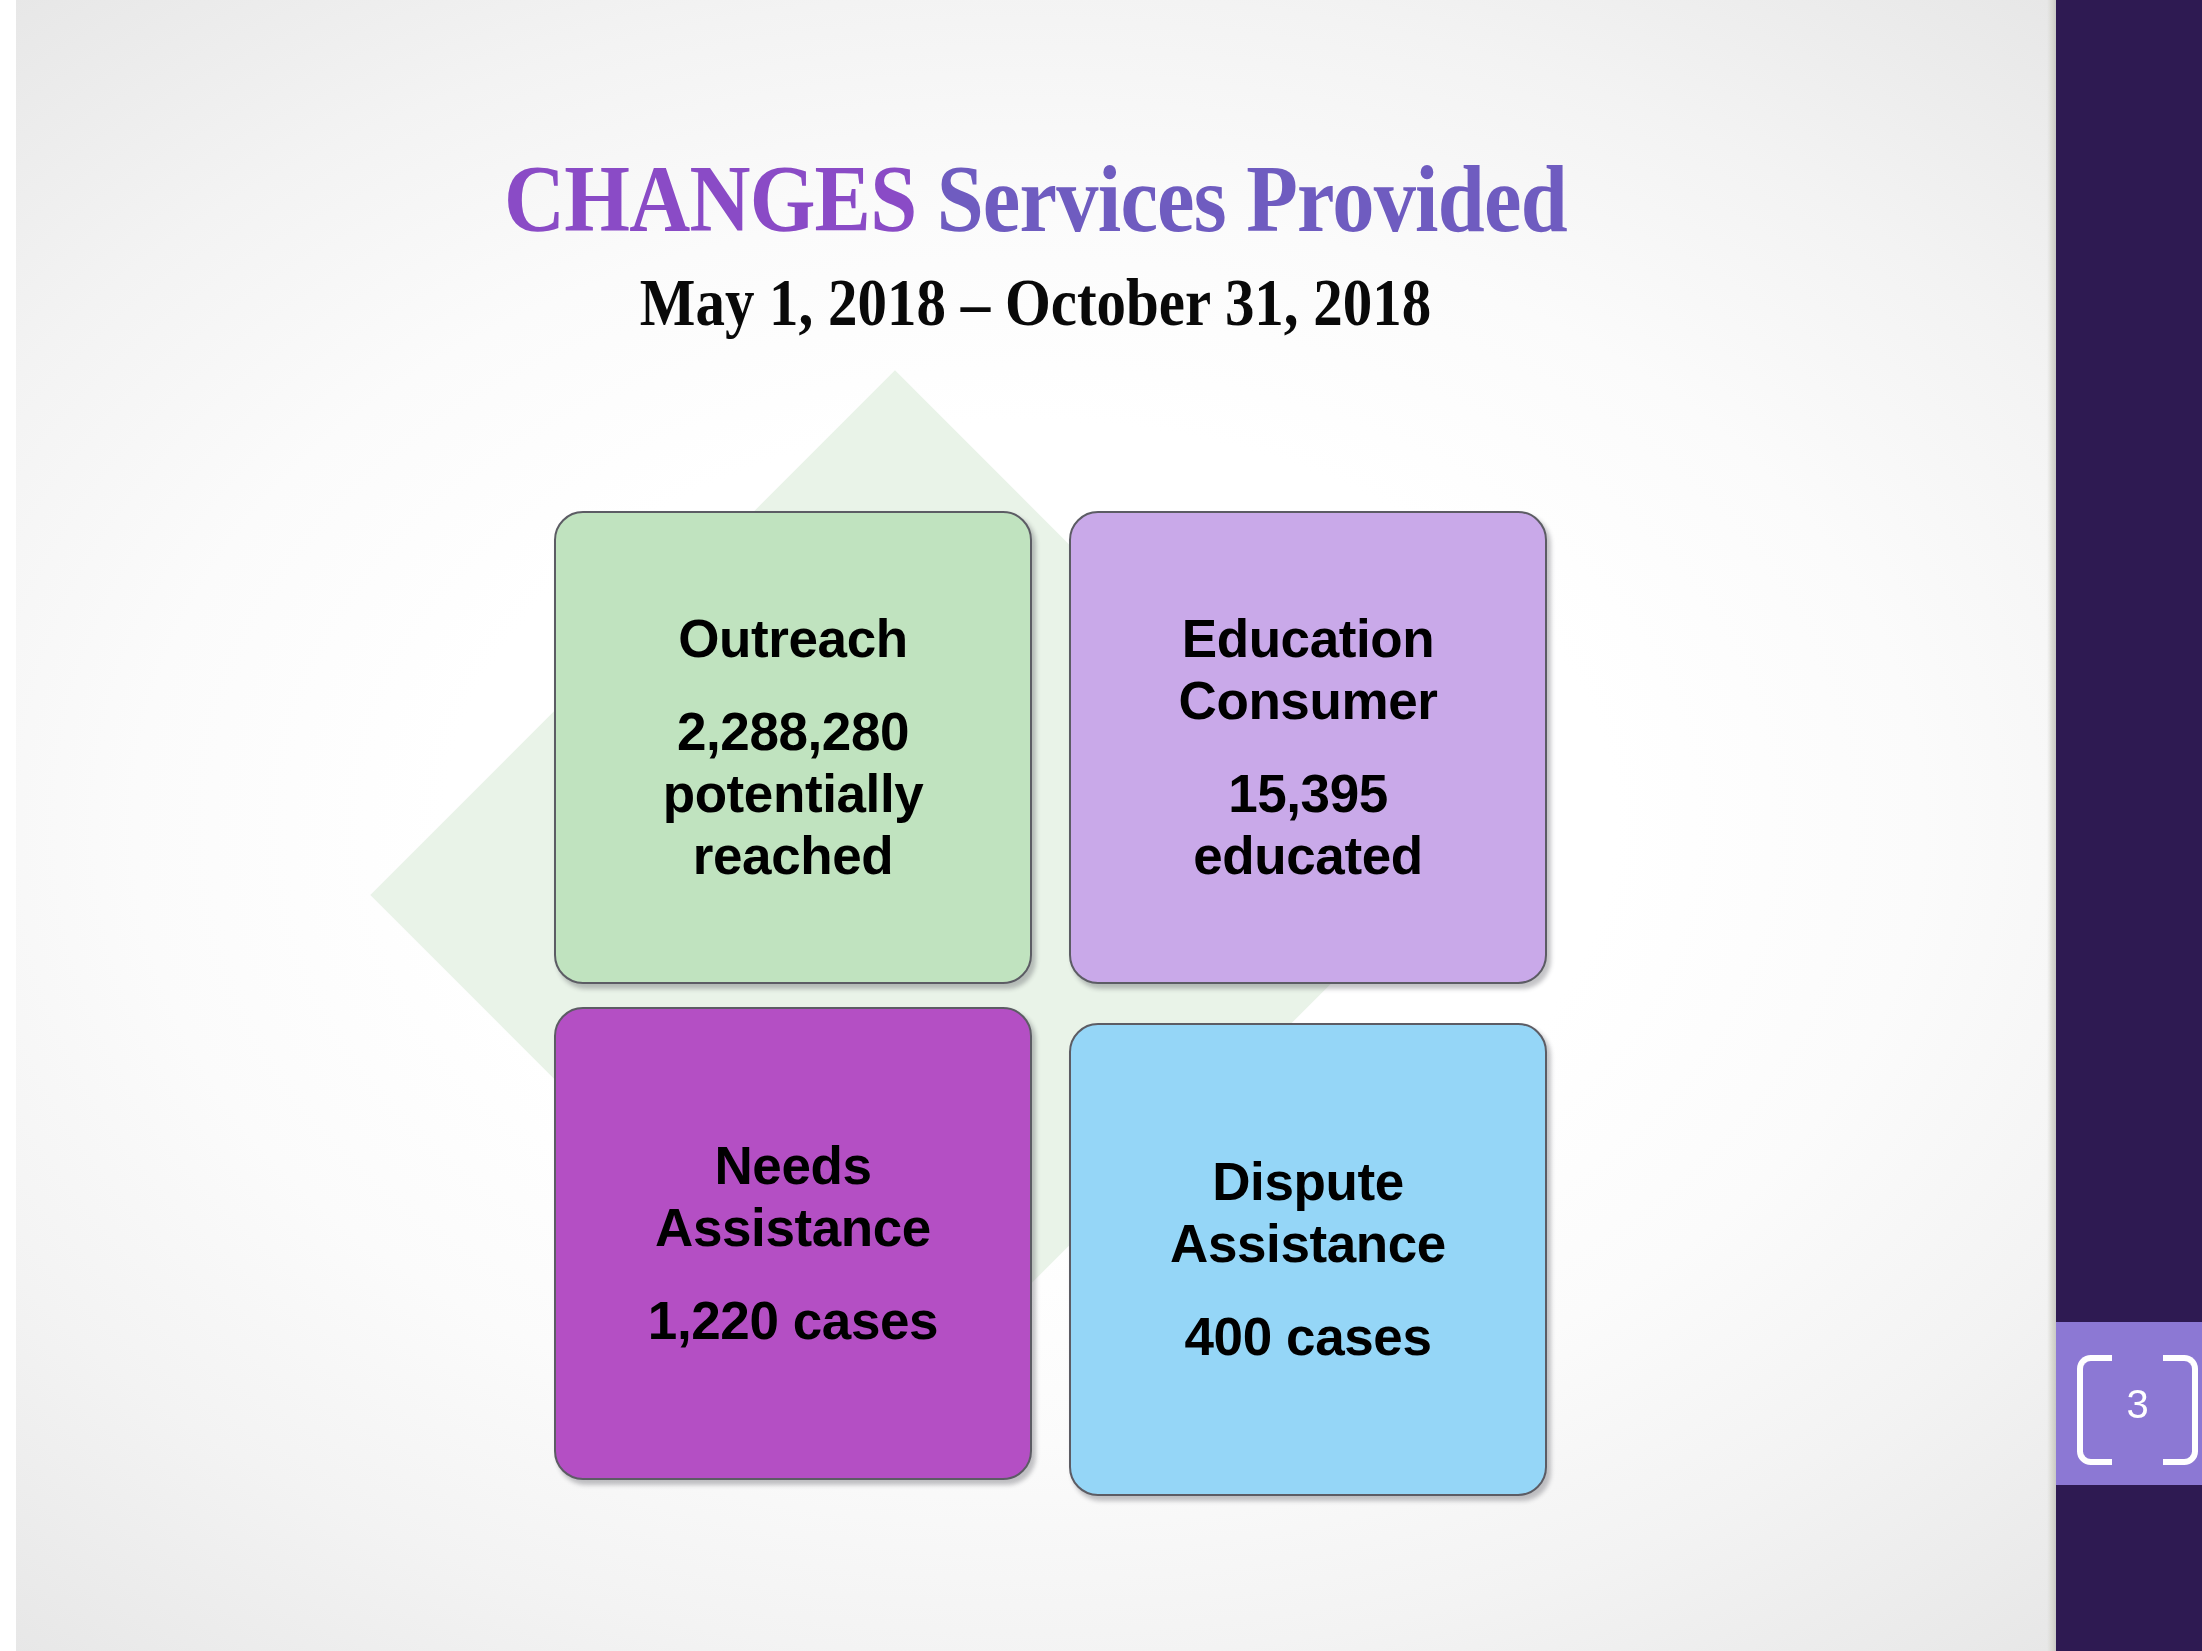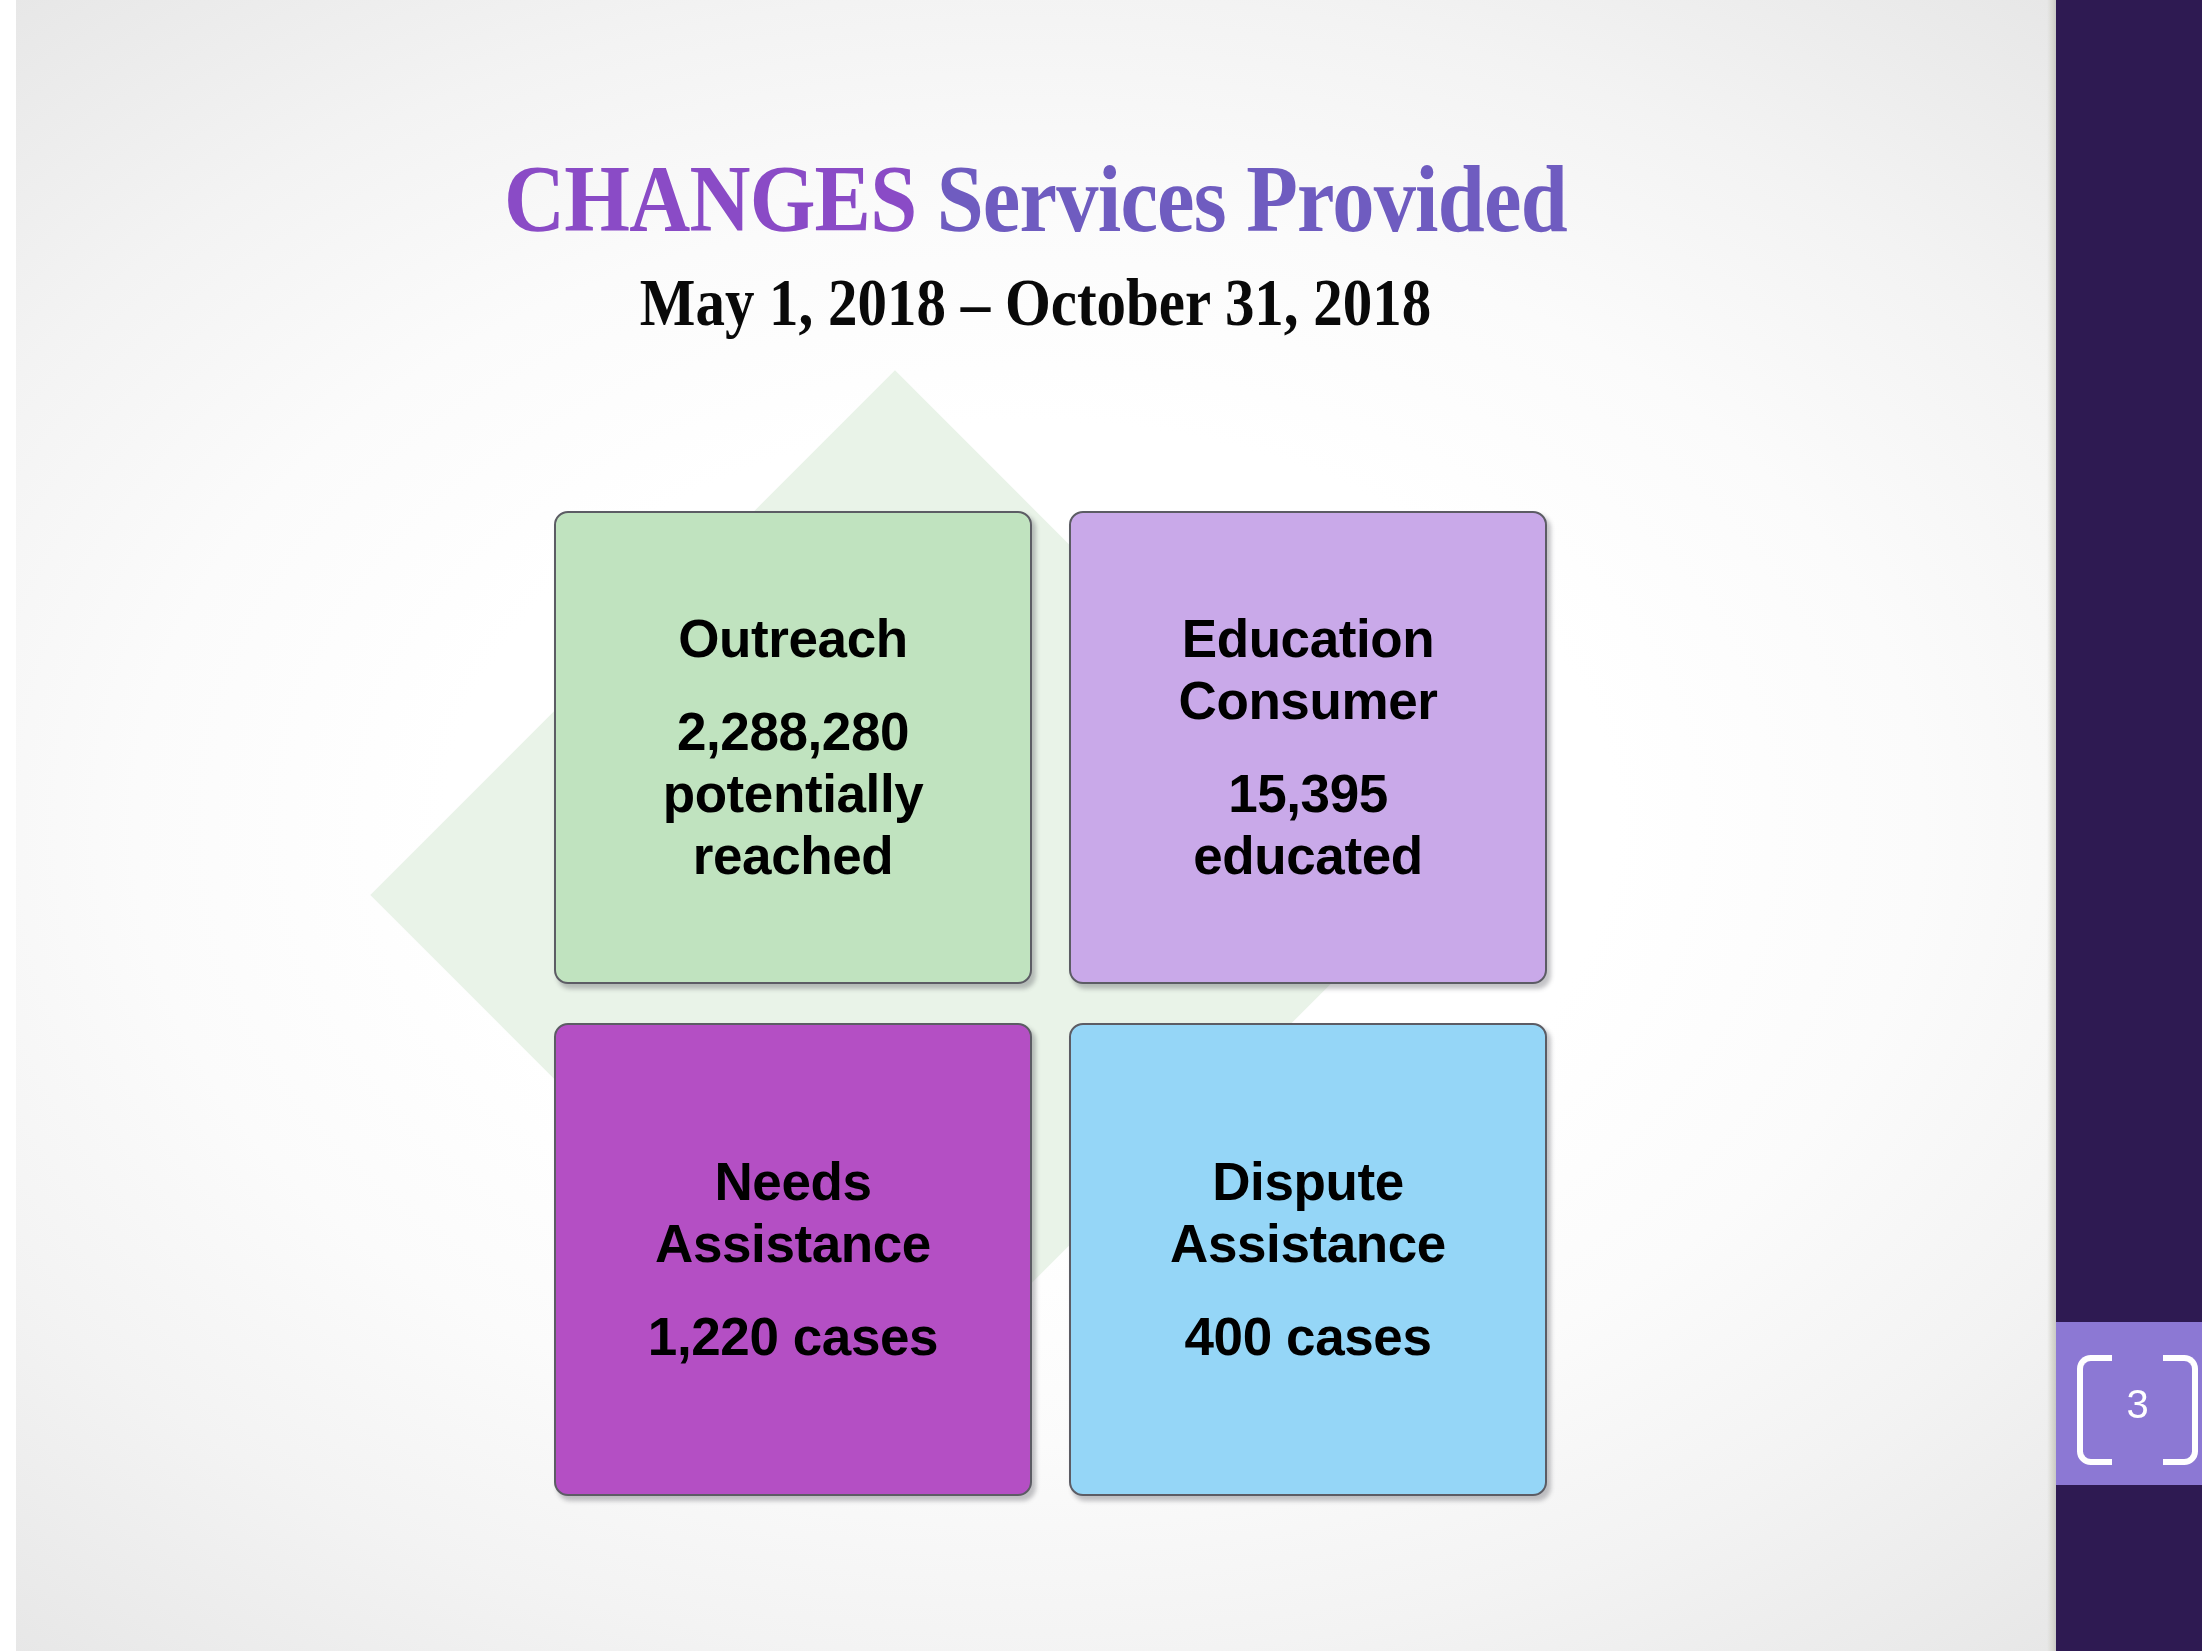--- a/index.html
+++ b/index.html
@@ -119,21 +119,21 @@
     position: absolute;
     left: 538px;
     top: 511px;
     width: 998px;
     height: 985px;
   }
   .card {
     position: absolute;
     width: 478px;
     height: 473px;
-    border-radius: 14px;
+    border-radius: 29px;
     border: 2.6px solid #5c5c64;
     box-sizing: border-box;
     box-shadow: 3.4px 4.3px 4.3px rgba(60,60,70,0.30);
     display: flex;
     flex-direction: column;
     align-items: center;
     justify-content: center;
     text-align: center;
     padding: 12px 22.4px;
     box-sizing: border-box;
@@ -144,21 +144,21 @@
     font-weight: 700;
     font-size: 53px;
     line-height: 1.17;
     letter-spacing: -0.4px;
     white-space: nowrap;
   }
   .card .gap { height: 31px; }
 
   #card-outreach  { left: 0px;   top: 0px;   background: #c0e3bf; }
   #card-education { left: 515px; top: 0px;   background: #c9a9e9; }
-  #card-needs     { left: 0px;   top: 512px; background: #b44fc4; }
+  #card-needs     { left: 0px;   top: 496px; background: #b44fc4; }
   #card-dispute   { left: 515px; top: 512px; background: #95d6f7; }
 </style>
 </head>
 <body>
 
 <div id="slide">
 
   <div id="diamond"></div>
 
   <div id="title-block">

